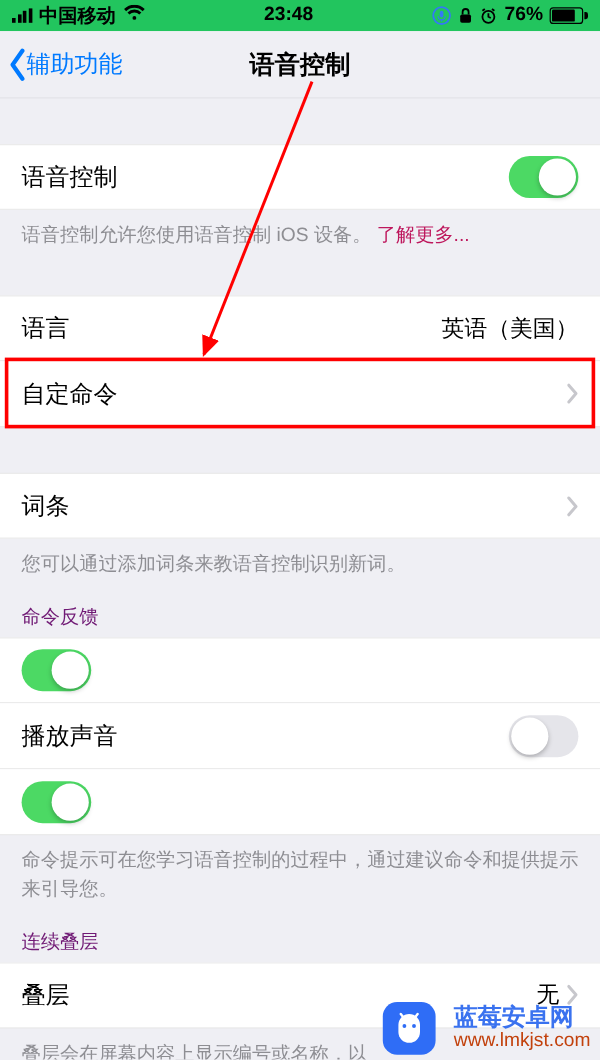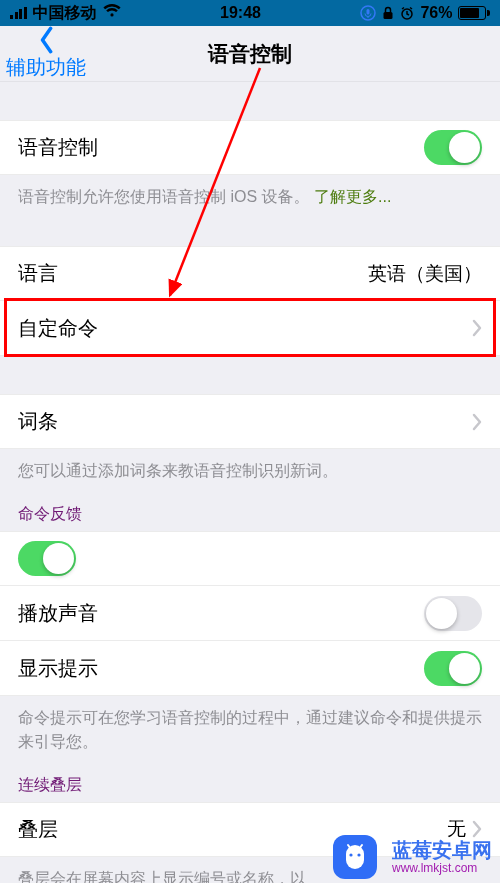--- a/index.html
+++ b/index.html
@@ -1,45 +1,45 @@
 <!DOCTYPE html>
 <html><head>
 <meta charset="utf-8">
 <style>
   * { box-sizing: border-box; margin: 0; padding: 0; }
   html, body { width: 500px; height: 883px; font-family: -apple-system, "Helvetica Neue", Arial, sans-serif; background:#efeff4; color:#000; overflow:hidden; }
   body { position:relative; }
-  .status-bar { height:26px; width:100%; display:flex; align-items:center; justify-content:space-between; padding:0 10px; font-size:16px; font-weight:600; background:#0369a1; }
+  .status-bar { height:26px; width:100%; display:flex; align-items:center; justify-content:space-between; padding:0 10px; font-size:16px; font-weight:600; background:#22c55e; }
   .status-left, .status-right { display:flex; align-items:center; gap:6px; }
   .status-right span { display:inline-flex; align-items:center; }
   .nav-bar { height:56px; width:100%; position:relative; display:flex; align-items:center; background:#efeff4; border-bottom:1px solid rgba(0,0,0,0.05); }
-  .nav-back { position:absolute; left:6px; display:flex; align-items:center; color:#007aff; font-size:20px; cursor:pointer;flex-direction:column; }
+  .nav-back { position:absolute; left:6px; display:flex; align-items:center; color:#007aff; font-size:20px; cursor:pointer; }
   .nav-back svg { width:16px; height:28px; }
   .nav-title { margin:0 auto; font-size:21px; font-weight:600; }
   .group-gap { height:38px; }
   .row { background:#fff; min-height:55px; display:flex; align-items:center; justify-content:space-between; padding:0 18px; font-size:20px; border-bottom:1px solid rgba(0,0,0,0.08); }
   .row:first-of-type { border-top:1px solid rgba(0,0,0,0.08); }
   .row.single { border-top:1px solid rgba(0,0,0,0.08); }
   .row .label { color:#000; }
   .row .value { color:#000000; font-size:19px; display:flex; align-items:center; gap:6px; }
   .chevron { color:#c7c7cc; }
   .chevron svg { width:10px; height:18px; display:block; }
   .toggle { width:58px; height:35px; border-radius:35px; position:relative; background:#e5e5ea; transition:background .2s; flex-shrink:0; }
   .toggle.on { background:#4cd964; }
   .knob { position:absolute; top:2px; left:2px; width:31px; height:31px; border-radius:50%; background:#fff; box-shadow:0 2px 4px rgba(0,0,0,0.25); transition:left .2s; }
   .toggle.on .knob { left:25px; }
   .footer-text { padding:10px 18px 0 18px; font-size:16px; color:#8e8e93; line-height:1.45; }
   .section-header { padding:22px 18px 6px 18px; font-size:16px; color:#701a75; }
-  .link { color:#4d7c0f; }
+  .link { color:#be185d; }
   .highlight-box { position:absolute; border:3px solid #ff0000; pointer-events:none; }
   .arrow { position:absolute; pointer-events:none; }
   .watermark { position:absolute; bottom:4px; right:8px; display:flex; align-items:center; gap:15px; }
   .wm-icon { width:44px; height:44px; border-radius:12px; background:#2f6df6; display:flex; align-items:center; justify-content:center; }
   .wm-text { font-size:20px; font-weight:600; color:#3a72ef; line-height:1.1; }
-  .wm-sub { font-size:12px; color:#a21caf; }
+  .wm-sub { font-size:16px; color:#c2410c; }
   .signal-bars { display:inline-flex; align-items:flex-end; gap:1.5px; height:12px;}
   .signal-bars i { width:3px; background:#000; display:block; }
   .battery { display:inline-flex; align-items:center; }
   .battery-body { width:28px; height:14px; border:1.5px solid #000; border-radius:3px; position:relative; }
   .battery-fill { position:absolute; left:1px; top:1px; bottom:1px; background:#000; border-radius:1px; }
   .battery-cap { width:2.5px; height:6px; background:#000; margin-left:1px; border-radius:0 2px 2px 0;}
 </style>
 </head>
 <body>
 
@@ -51,21 +51,21 @@
         <i style="height:10px"></i>
         <i style="height:12px"></i>
     </span>
     <span>中国移动</span>
     <span>
       <svg width="18" height="14" viewBox="0 0 18 14">
           <path d="M9 12.5a1.6 1.6 0 100-3.2 1.6 1.6 0 000 3.2zM3.2 6.4a8.2 8.2 0 0111.6 0l-1.7 1.7a5.8 5.8 0 00-8.2 0L3.2 6.4zM.4 3.6a12.2 12.2 0 0117.2 0l-1.7 1.7a9.8 9.8 0 00-13.8 0L.4 3.6z" fill="#000"></path>
         </svg>
     </span>
   </div>
-  <div style="font-weight:600">19:48</div>
+  <div style="font-weight:600">23:48</div>
   <div class="status-right">
     <span>
       <svg width="16" height="16" viewBox="0 0 16 16">
           <circle cx="8" cy="8" r="7" fill="none" stroke="#3478f6" stroke-width="1.5"></circle>
           <rect x="6.5" y="4" width="3" height="5.5" rx="1.5" fill="#3478f6"></rect>
           <path d="M5 8.5a3 3 0 006 0M8 11.5v1.5" stroke="#3478f6" stroke-width="1" fill="none"></path>
         </svg>
     </span>
     <span>
       <svg width="12" height="14" viewBox="0 0 12 14">
@@ -147,21 +147,20 @@
       <span class="knob"></span>
     </span>
 </div>
 <div class="row">
   <span class="label">播放声音</span>
   <span class="toggle" id="tg-sound">
       <span class="knob"></span>
     </span>
 </div>
 <div class="row">
-  <span class="label">显示提示</span>
   <span class="toggle on" id="tg-hints">
       <span class="knob"></span>
     </span>
 </div>
 <div class="footer-text">命令提示可在您学习语音控制的过程中，通过建议命令和提供提示来引导您。</div>
 
 <div class="section-header">连续叠层</div>
 <div class="row single">
   <span class="label">叠层</span>
   <span class="value">

